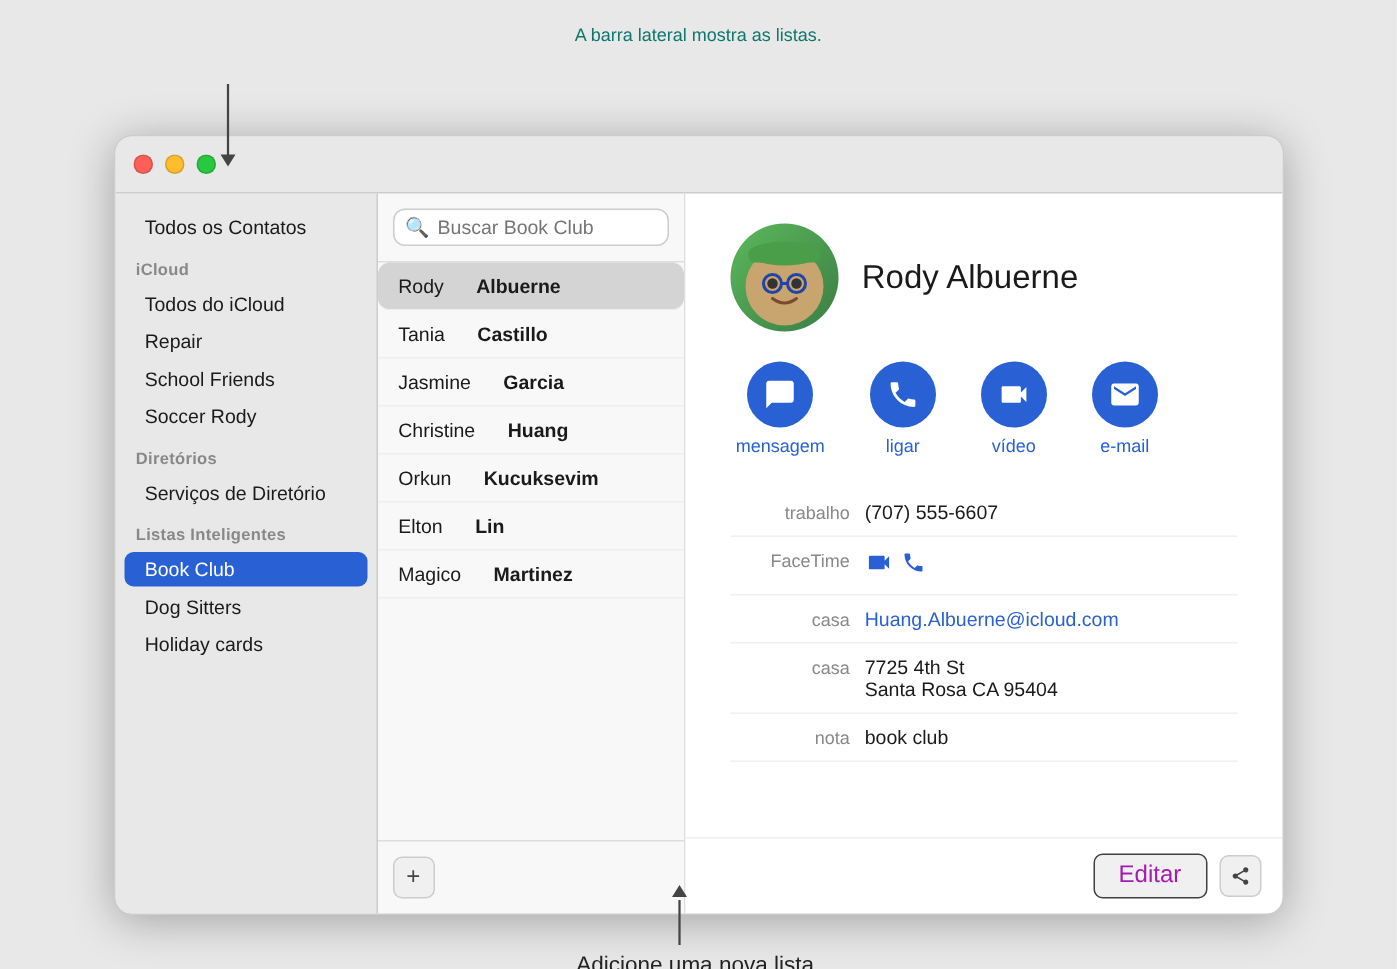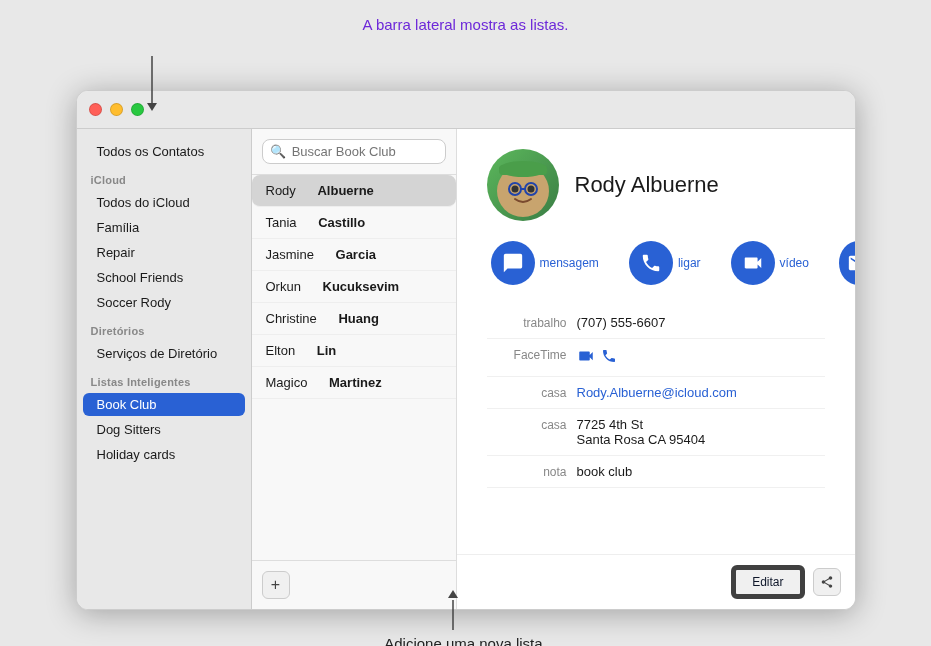--- a/index.html
+++ b/index.html
@@ -223,21 +223,21 @@
     
     .action-buttons {
       display: flex;
       gap: 30px;
       margin-bottom: 22px;
       padding-left: 4px;
     }
 
     .action-btn {
       display: flex;
-      flex-direction: row;
+      flex-direction: column;
       align-items: center;
       gap: 5px;
       cursor: pointer;
       background: none;
       border: none;
       outline: none;
     }
 
     .action-btn-circle {
       width: 44px;
@@ -298,25 +298,25 @@
       justify-content: flex-end;
       padding: 10px 14px;
       border-top: 1px solid #eee;
       gap: 8px;
       align-items: center;
     }
 
     .edit-btn {
       padding: 5px 16px;
       border-radius: 6px;
-      border: 5px solid #404040;
+      border: 1px solid #404040;
       background: #f0f0f0;
-      font-size: 12px;
+      font-size: 16px;
       cursor: pointer;
-      color: #0f172a;
+      color: #a21caf;
     }
 
     .share-btn {
       width: 28px;
       height: 28px;
       border-radius: 6px;
       border: 1px solid #ccc;
       background: #f0f0f0;
       cursor: pointer;
       display: flex;
@@ -325,21 +325,21 @@
       font-size: 14px;
       color: #444;
     }
   </style>
 </head>
 <body>
 
 <div style="position: relative; display: flex; flex-direction: column; align-items: center; width: 931px; min-height: 646px; padding: 10px 0;">
 
   <div style="width: 100%; position: relative; height: 50px; display: flex; align-items: flex-start; justify-content: center;">
-    <span style="font-size: 15px; color: #6d28d9; margin-top: 6px;">A barra lateral mostra as listas.</span>
+    <span style="font-size: 12px; color: #0f766e; margin-top: 6px;">A barra lateral mostra as listas.</span>
 
     <svg style="position: absolute; top: 0; left: 0; width: 100%; height: 100%; pointer-events: none; overflow: visible;">
 
       <line x1="152" y1="46" x2="152" y2="95" stroke="#444" stroke-width="1.5"></line>
       <polygon points="147,93 152,101 157,93" fill="#444"></polygon>
     </svg>
   </div>
 
   <div class="window">
 
@@ -351,21 +351,20 @@
       </div>
     </div>
 
     <div class="content">
 
       <div class="sidebar">
         <div class="sidebar-item">Todos os Contatos</div>
 
         <div class="sidebar-section-header">iCloud</div>
         <div class="sidebar-item">Todos do iCloud</div>
-        <div class="sidebar-item">Família</div>
         <div class="sidebar-item">Repair</div>
         <div class="sidebar-item">School Friends</div>
         <div class="sidebar-item">Soccer Rody</div>
 
         <div class="sidebar-section-header">Diretórios</div>
         <div class="sidebar-item">Serviços de Diretório</div>
 
         <div class="sidebar-section-header">Listas Inteligentes</div>
         <div class="sidebar-item active">Book Club</div>
         <div class="sidebar-item">Dog Sitters</div>
@@ -383,24 +382,24 @@
         <div class="contact-item selected">
           <span class="contact-name">Rody <span class="bold">Albuerne</span></span>
         </div>
         <div class="contact-item">
           <span class="contact-name">Tania <span class="bold">Castillo</span></span>
         </div>
         <div class="contact-item">
           <span class="contact-name">Jasmine <span class="bold">Garcia</span></span>
         </div>
         <div class="contact-item">
+          <span class="contact-name">Christine <span class="bold">Huang</span></span>
+        </div>
+        <div class="contact-item">
           <span class="contact-name">Orkun <span class="bold">Kucuksevim</span></span>
-        </div>
-        <div class="contact-item">
-          <span class="contact-name">Christine <span class="bold">Huang</span></span>
         </div>
         <div class="contact-item">
           <span class="contact-name">Elton <span class="bold">Lin</span></span>
         </div>
         <div class="contact-item">
           <span class="contact-name">Magico <span class="bold">Martinez</span></span>
         </div>
 
         <div class="contacts-footer">
           <button class="add-btn">+</button>
@@ -482,21 +481,21 @@
               </span>
               <span class="ft-icon ft-phone">
                 <svg width="16" height="16" viewBox="0 0 24 24" fill="#2961d4">
                     <path d="M6.6 10.8c1.4 2.8 3.8 5.1 6.6 6.6l2.2-2.2c.3-.3.7-.4 1-.2 1.1.4 2.3.6 3.6.6.6 0 1 .4 1 1V20c0 .6-.4 1-1 1-9.4 0-17-7.6-17-17 0-.6.4-1 1-1h3.5c.6 0 1 .4 1 1 0 1.3.2 2.5.6 3.6.1.3 0 .7-.2 1L6.6 10.8z"></path>
                   </svg>
               </span>
             </span>
           </div>
           <div class="field-row">
             <span class="field-label">casa</span>
-            <span class="field-value" style="color:#2961d4;">Rody.Albuerne@icloud.com</span>
+            <span class="field-value" style="color:#2961d4;">Huang.Albuerne@icloud.com</span>
           </div>
           <div class="field-row">
             <span class="field-label">casa</span>
             <span class="field-value">7725 4th St<br>Santa Rosa CA 95404</span>
           </div>
           <div class="field-row">
             <span class="field-label">nota</span>
             <span class="field-value">book club</span>
           </div>
 

